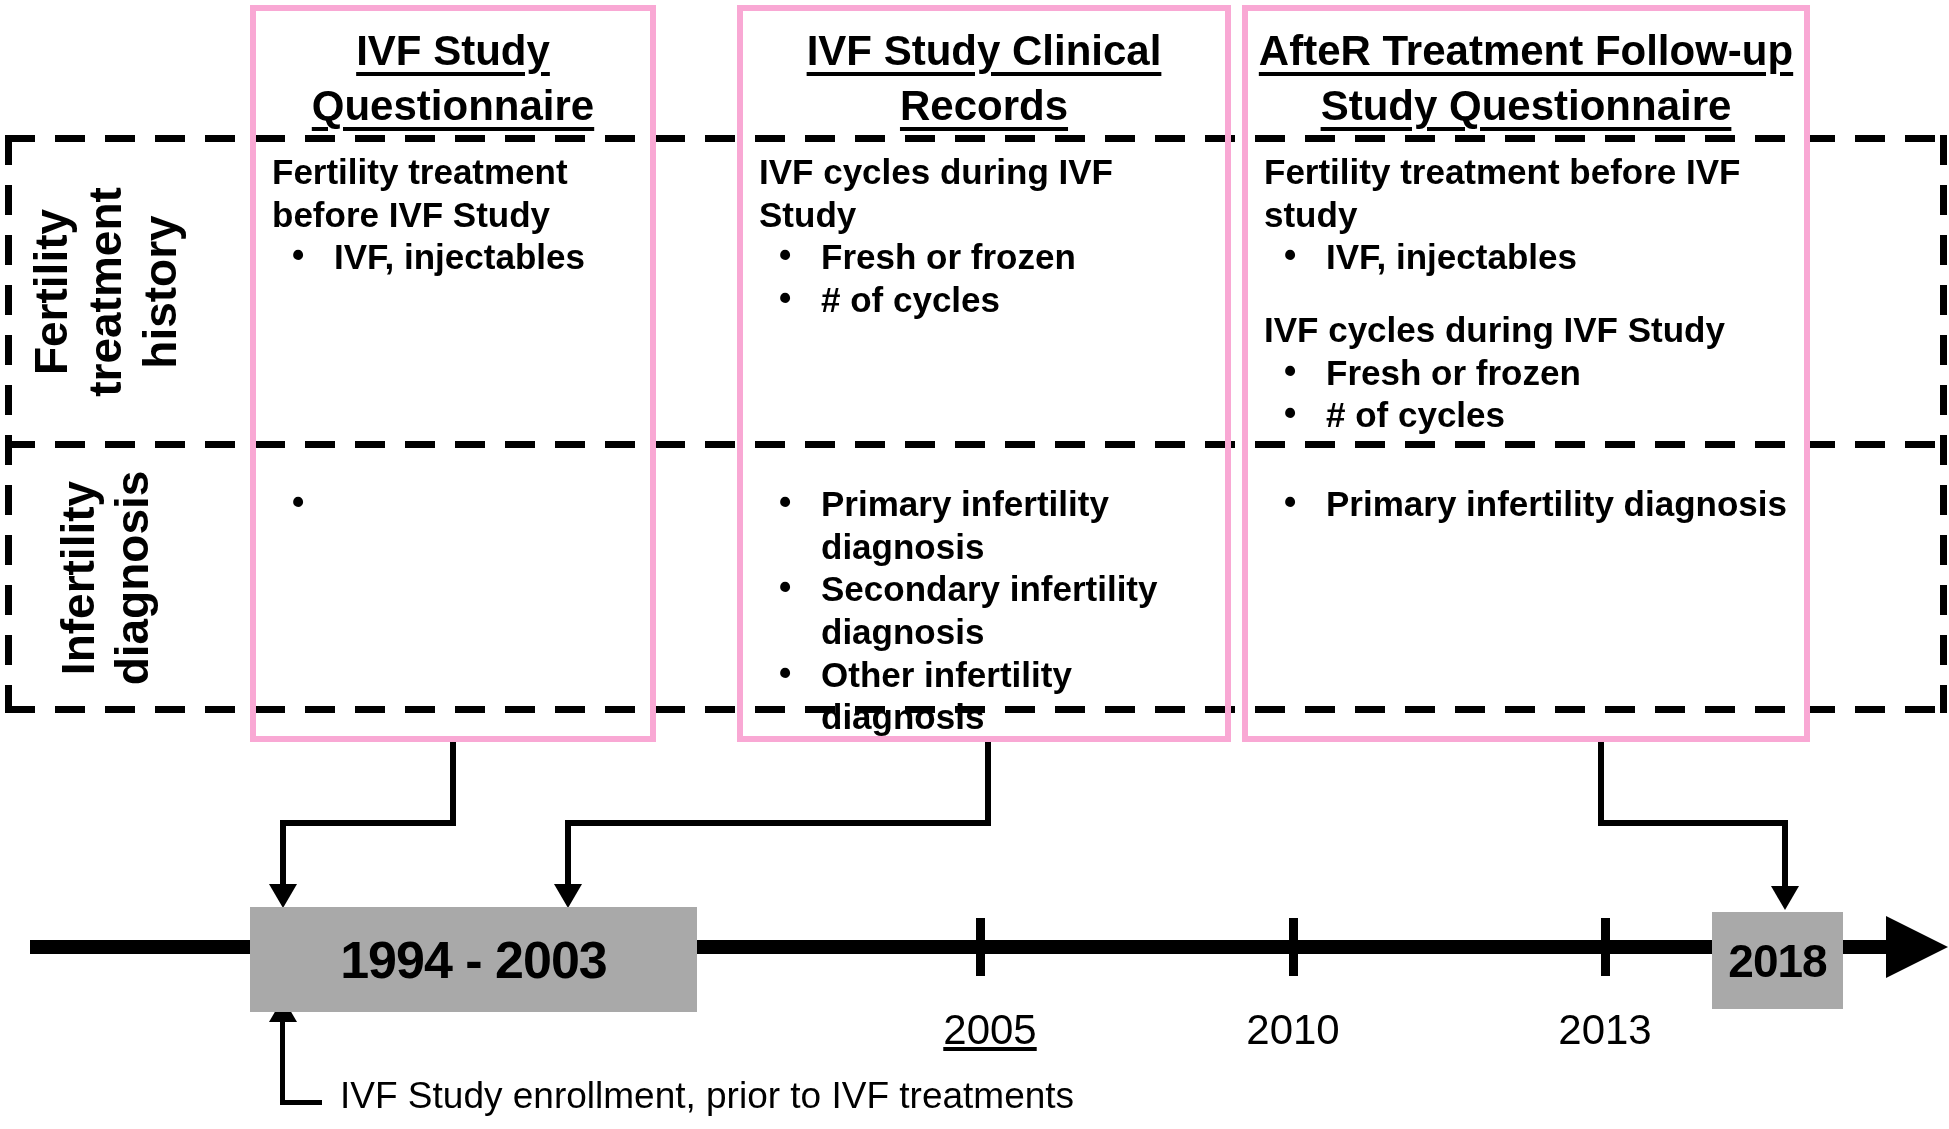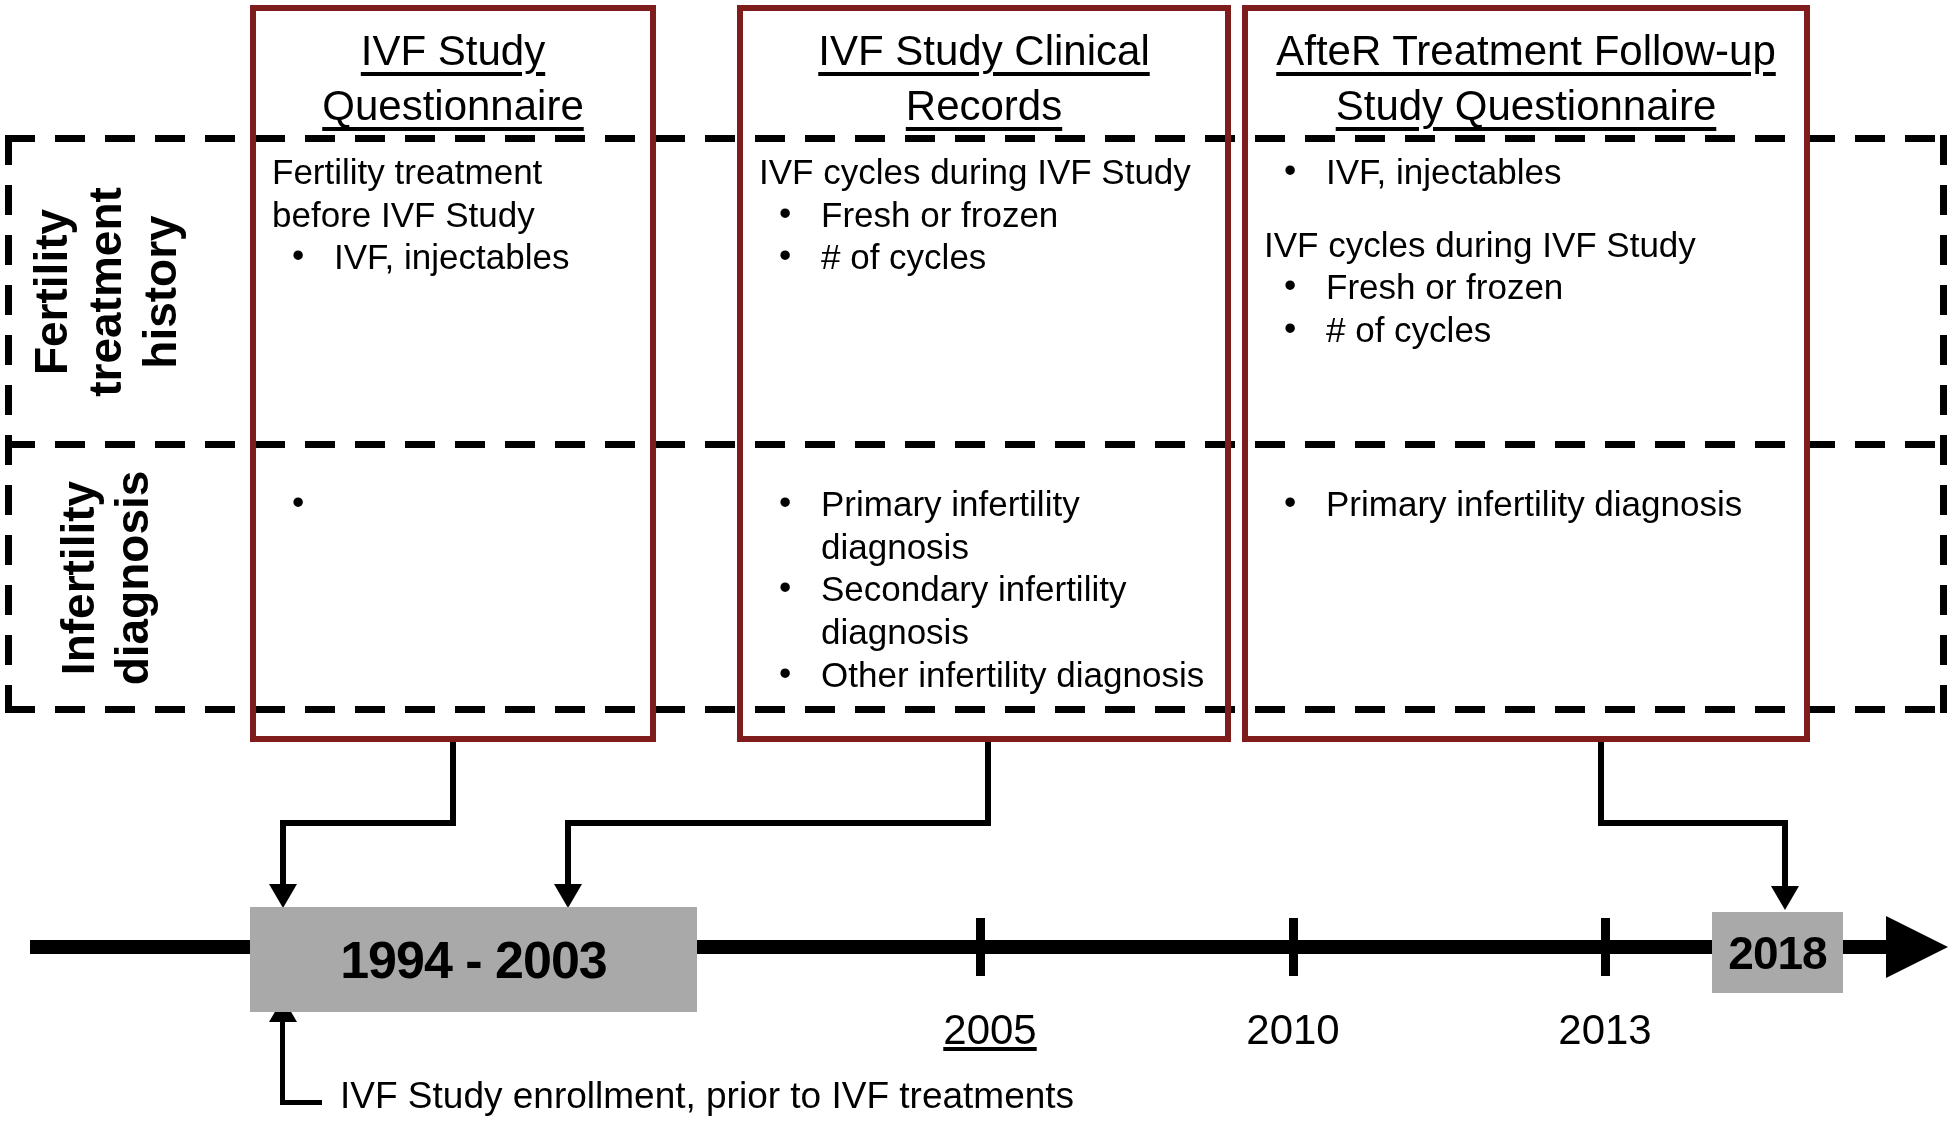--- a/index.html
+++ b/index.html
@@ -9,21 +9,21 @@
   }
   
   .hdash{position:absolute;height:7px;background:repeating-linear-gradient(90deg,#000 0 30px,transparent 30px 50px);z-index:1;}
   .vdash{position:absolute;width:7px;background:repeating-linear-gradient(180deg,#000 0 30px,transparent 30px 50px);z-index:1;}
   
   .rowlabel{
     position:absolute;z-index:2;transform:translate(-50%,-50%) rotate(-90deg);
     font-size:46px;font-weight:bold;line-height:1.18;text-align:center;white-space:pre-line;
   }
   
-  .box{position:absolute;top:5px;height:737px;border:6px solid #7f1d1d;background:transparent;z-index:2;box-sizing:border-box;}
+  .box{position:absolute;top:5px;height:737px;border:6px solid #f9a8d4;background:transparent;z-index:2;box-sizing:border-box;font-weight:bold;}
   .box-title{
     margin-top:12px;text-align:center;font-size:42px;line-height:1.32;white-space:pre-line;
     text-decoration:underline;text-decoration-thickness:4px;text-underline-offset:7px;
   }
   .rowblock{position:absolute;left:16px;right:10px;font-size:35px;line-height:1.22;}
   .r1{top:140px;}
   .r2{top:472px;}
   .group{margin-bottom:30px;}
   .heading{white-space:pre-line;}
   .bullet{position:relative;padding-left:62px;white-space:pre-line;}
@@ -35,21 +35,21 @@
   .arrow-right{position:absolute;width:0;height:0;border-top:31px solid transparent;border-bottom:31px solid transparent;border-left:62px solid #000;z-index:1;}
   
   .axis{position:absolute;left:30px;top:940px;width:1860px;height:14px;background:#000;z-index:1;}
   .tick{position:absolute;width:9px;height:58px;top:918px;background:#000;z-index:1;}
   .yearlabel{position:absolute;top:1006px;width:140px;text-align:center;font-size:42px;z-index:2;}
   .graybar{
     position:absolute;left:250px;top:907px;width:447px;height:105px;background:#a9a9a9;z-index:2;
     display:flex;align-items:center;justify-content:center;font-size:52px;font-weight:bold;letter-spacing:-1px;
   }
   .endbox{
-    position:absolute;left:1712px;top:912px;width:131px;height:81px;background:#a9a9a9;z-index:2;
+    position:absolute;left:1712px;top:912px;width:131px;height:97px;background:#a9a9a9;z-index:2;
     display:flex;align-items:center;justify-content:center;font-size:46px;font-weight:bold;letter-spacing:-1px;
   }
   .annotation{position:absolute;left:340px;top:1075px;font-size:37px;z-index:2;}
 </style>
 </head>
 <body>
 
 <div class="canvas">
 
   <div class="hdash" style="left:5px;top:135px;width:1942px;"></div>
@@ -96,20 +96,22 @@
 diagnosis</span></div>
       <div class="bullet"><span class="blt">•</span><span>Other infertility diagnosis</span></div>
     </div>
   </div>
 
   <div class="box" style="left:1242px;width:568px;">
     <div class="box-title">AfteR Treatment Follow-up
 Study Questionnaire</div>
     <div class="rowblock r1">
       <div class="group">
+        <div class="heading">Fertility treatment before IVF
+study</div>
         <div class="bullet"><span class="blt">•</span><span>IVF, injectables</span></div>
       </div>
       <div class="group">
         <div class="heading">IVF cycles during IVF Study</div>
         <div class="bullet"><span class="blt">•</span><span>Fresh or frozen</span></div>
         <div class="bullet"><span class="blt">•</span><span># of cycles</span></div>
       </div>
     </div>
     <div class="rowblock r2">
       <div class="bullet"><span class="blt">•</span><span>Primary infertility diagnosis</span></div>

